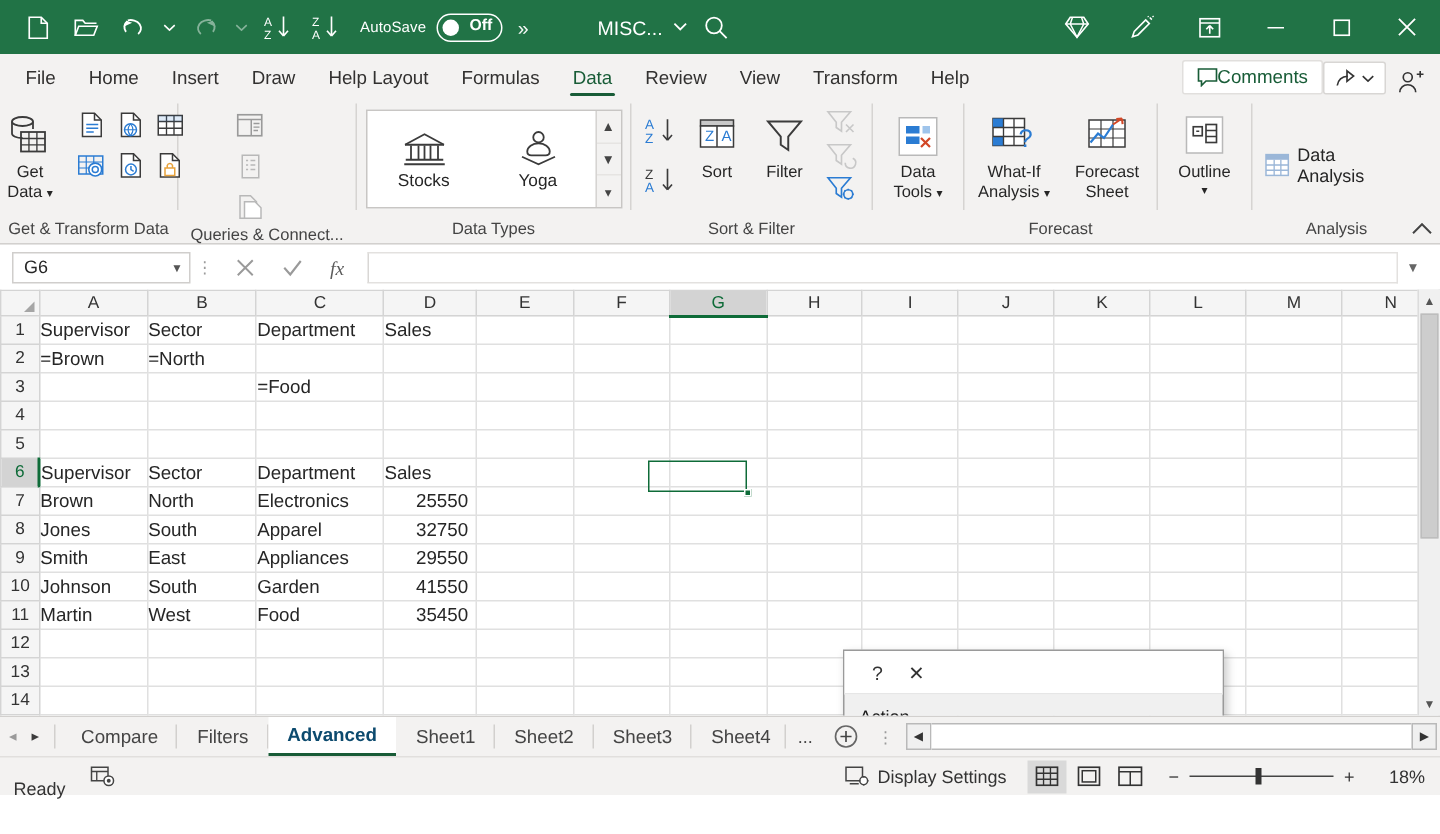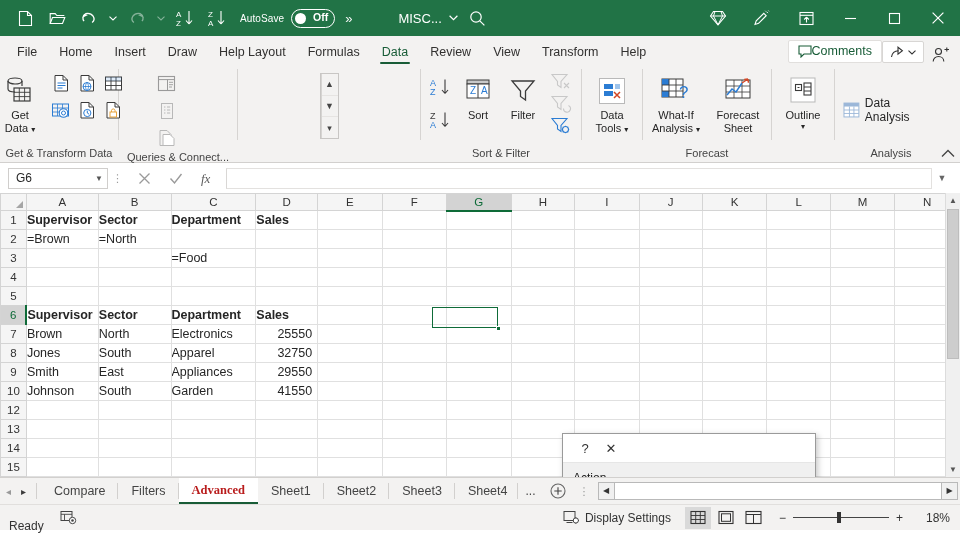--- a/index.html
+++ b/index.html
@@ -119,21 +119,21 @@
   .analysis-item {
     display:flex; align-items:center; gap:5px; font-size:12px; padding:4px 4px 0 2px;
   }
   .ribbon-collapse {
     position:absolute; right:5px; bottom:2px; font-size:11px; color:#444;
   }
 
   
   .fbar { height:30px; background:#fff; display:flex; align-items:center; padding:0 8px; gap:0; }
   .namebox {
-    width:100px; height:21px; border:1px solid #d0cecc; background:#fff;
+    width:119px; height:21px; border:1px solid #d0cecc; background:#fff;
     display:flex; align-items:center; padding:0 4px 0 7px; font-size:12px;
   }
   .namebox .nb-txt { flex:1; }
   .namebox .nb-car { font-size:8px; color:#555; }
   .fb-dots { width:20px; text-align:center; color:#9b9b9b; font-size:11px; letter-spacing:1px; }
   .fb-icons { display:flex; align-items:center; gap:0; }
   .fb-ic {
     width:32px; height:22px; display:flex; align-items:center; justify-content:center;
     color:#9a9a9a; font-size:13px;
   }
@@ -152,21 +152,21 @@
     background:#f5f5f5; border:1px solid #d4d4d4; color:#333; font-weight:normal;
     font-size:11.5px; text-align:center; height:17px;
   }
   .colhead.sel { background:#d3d3d3; border-bottom:2px solid #0e6b38; color:#0e6b38; }
   .rowhead { width:26px; }
   .rowhead.sel { background:#d3d3d3; color:#0e6b38; border-right:2px solid #0e6b38; }
   .cell {
     border-right:1px solid #e0e0e0; border-bottom:1px solid #e0e0e0;
     height:19px; font-size:12.5px; padding:0 3px; overflow:hidden; white-space:nowrap;
   }
-  .cell.b { font-weight:bold; }
+  .cell.b { font-weight:normal; }
   .cell.num { text-align:right; padding-right:5px; }
   .corner {
     background:#f5f5f5; border:1px solid #d4d4d4; width:26px; position:relative;
   }
   .corner:after {
     content:""; position:absolute; right:3px; bottom:2px;
     border-left:7px solid transparent; border-bottom:7px solid #a6a6a6;
   }
   .selbox {
     position:absolute; border:1.6px solid #0e6b38; pointer-events:none;
@@ -218,23 +218,22 @@
   .tnav span.on { color:#3c3c3c; }
   .tabsep { width:1px; background:#d2d0ce; margin:5px 4px; }
   .stab {
     display:flex; align-items:center; padding:0 13px; font-size:12.5px; color:#444;
     position:relative;
   }
   .stab:after {
     content:""; position:absolute; right:0; top:5px; bottom:5px; width:1px; background:#d2d0ce;
   }
   .stab.active {
-    background:#fff; color:#b91c1c; font-weight:bold;
+    background:#fff; color:#0c4a6e; font-weight:bold;
     border-bottom:2.5px solid #185c37;
-    font-family:Liberation Serif, serif;
   }
   .stab.active:after { display:none; }
   .tab-more { display:flex; align-items:center; padding:0 8px; color:#444; font-size:12px; }
   .tab-add {
     display:flex; align-items:center; padding:0 6px; color:#444;
   }
   .tab-dots { display:flex; align-items:center; padding:0 7px; color:#9b9b9b; letter-spacing:1px; font-size:11px; }
   .hscroll-wrap { flex:1; display:flex; align-items:center; padding:2px 2px 3px 0; }
   .hs-arrow {
     width:17px; height:18px; border:1px solid #b9b9b9; background:#f0f0f0;
@@ -516,27 +515,45 @@
           </div>
         </div>
       </div>
       <div class="glabel">Queries &amp; Connect...</div>
     </div>
     <div class="rsep"></div>
 
     <div class="rgroup" style="width:182px">
       <div class="gbody" style="padding-top:5px">
         <div class="gallery">
+          <div class="gitem">
+            <svg width="30" height="28" viewBox="0 0 30 28">
+                <path d="M2 10.5L15 3.5l13 7" fill="none" stroke="#3b3b3b" stroke-width="1.2"></path>
+                <path d="M2 10.5h26" stroke="#3b3b3b" stroke-width="1.2"></path>
+                <path d="M6 11v9M11 11v9M15 11v9M19 11v9M24 11v9" stroke="#3b3b3b" stroke-width="1.2"></path>
+                <path d="M2.5 20.5h25M1.5 23.5h27" stroke="#3b3b3b" stroke-width="1.2"></path>
+              </svg>
+            <span>Stocks</span>
+          </div>
+          <div class="gitem">
+            <svg width="30" height="28" viewBox="0 0 30 28">
+                <circle cx="15" cy="5.5" r="3.5" fill="none" stroke="#3b3b3b" stroke-width="1.2"></circle>
+                <path d="M15 9.5c-4 0-7.5 2.6-7.5 5.5 0 1.6 1.2 2.6 2.8 2.6h9.4c1.6 0 2.8-1 2.8-2.6 0-2.9-3.5-5.5-7.5-5.5z" fill="none" stroke="#3b3b3b" stroke-width="1.2"></path>
+                <path d="M4 18.5l11 5 11-5" fill="none" stroke="#3b3b3b" stroke-width="1.2"></path>
+              </svg>
+            <span>Yoga</span>
+          </div>
           <div class="gscroll">
             <div>▲</div>
             <div>▼</div>
             <div style="border-bottom:none">▾</div>
           </div>
         </div>
       </div>
+      <div class="glabel">Data Types</div>
     </div>
     <div class="rsep"></div>
 
     <div class="rgroup" style="width:160px">
       <div class="gbody">
         <div class="smallgrid two" style="grid-template-columns:30px; grid-auto-rows:33px">
           <div class="sic">
             <svg width="24" height="20" viewBox="0 0 24 20">
                 <text x="1" y="9" font-size="9" fill="#2b7cd3" font-family="Liberation Sans">A</text>
                 <text x="1" y="18" font-size="9" fill="#2b7cd3" font-family="Liberation Sans">Z</text>
@@ -893,20 +910,37 @@
             <td class="cell"></td>
           <td class="cell"></td>
             <td class="cell"></td>
         </tr>
         <tr>
           <td class="rowhead">10</td>
           <td class="cell">Johnson</td>
           <td class="cell">South</td>
           <td class="cell">Garden</td>
           <td class="cell num">41550</td>
+          <td class="cell"></td>
+            <td class="cell"></td>
+          <td class="cell"></td>
+            <td class="cell"></td>
+          <td class="cell"></td>
+            <td class="cell"></td>
+          <td class="cell"></td>
+            <td class="cell"></td>
+          <td class="cell"></td>
+            <td class="cell"></td>
+        </tr>
+        <tr>
+          <td class="rowhead">11</td>
+          <td class="cell">Martin</td>
+          <td class="cell">West</td>
+          <td class="cell">Food</td>
+          <td class="cell num">35450</td>
           <td class="cell"></td>
             <td class="cell"></td>
           <td class="cell"></td>
             <td class="cell"></td>
           <td class="cell"></td>
             <td class="cell"></td>
           <td class="cell"></td>
             <td class="cell"></td>
           <td class="cell"></td>
             <td class="cell"></td>

